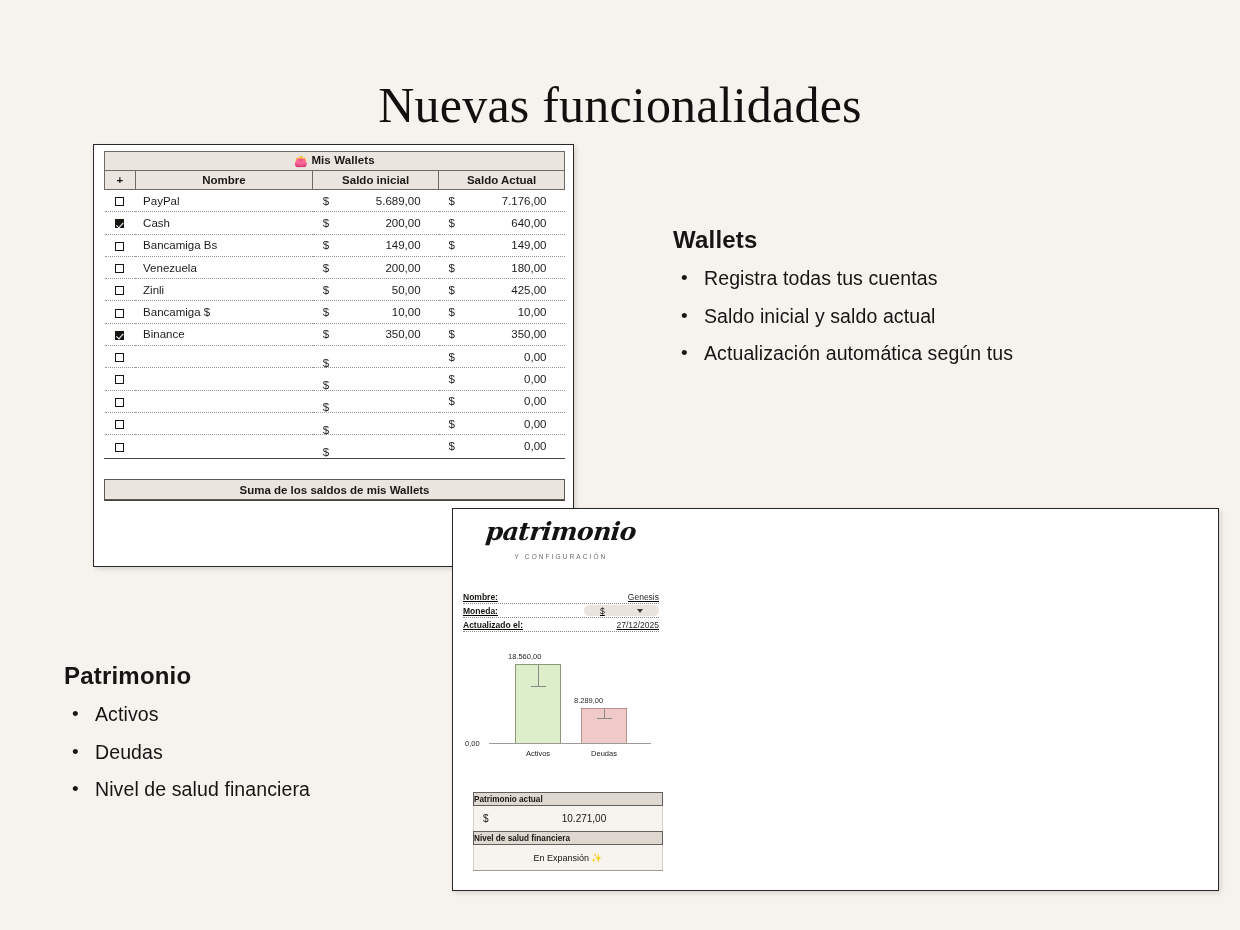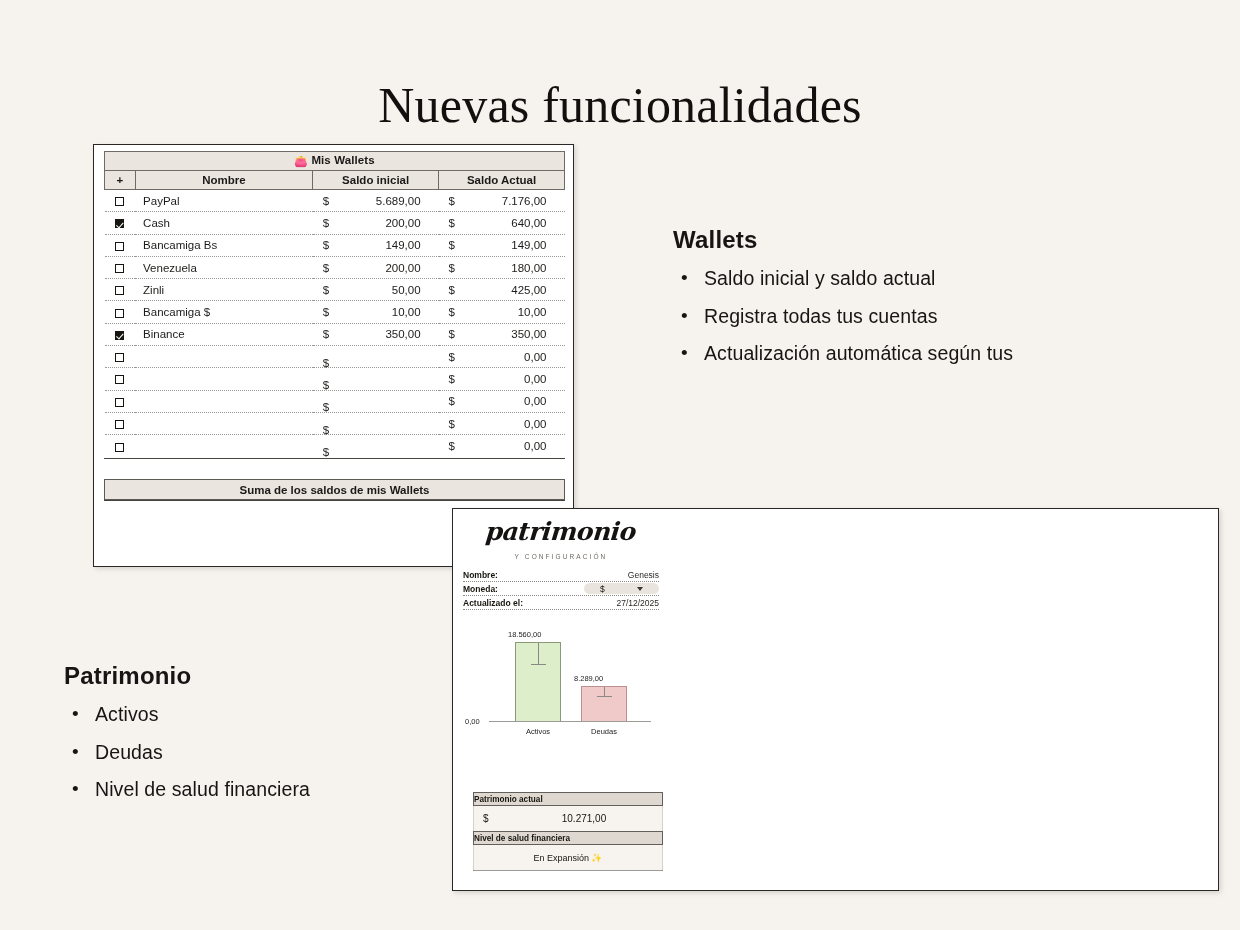--- a/index.html
+++ b/index.html
@@ -173,21 +173,21 @@
     letter-spacing: -0.5px;
     transform: skewX(-6deg);
   }
   .pat-sub {
     text-align: center;
     font-size: 6.5px;
     letter-spacing: 2.1px;
     color: #6e6a65;
     margin-top: 7px;
   }
-  .pat-fields { margin-top: 8px; }
+  .pat-fields { margin-top: 30px; text-decoration: underline; }
   .pfield {
     display: flex;
     justify-content: space-between;
     align-items: center;
     border-bottom: 1px dotted #8d8984;
     height: 14px;
     font-size: 8.5px;
   }
   .pfield .lbl { font-weight: bold; color: #17150f; }
   .pfield .val { color: #2b2926; }
@@ -468,22 +468,22 @@
     </table>
     <div class="w-rule"></div>
 
     <div class="sum-banner">Suma de los saldos de mis Wallets</div>
     <div class="sum-under"></div>
   </div>
 
   <div class="feat" id="wallets-feature">
     <h2>Wallets</h2>
     <ul>
+      <li>Registra todas tus cuentas</li>
       <li>Saldo inicial y saldo actual</li>
-      <li>Registra todas tus cuentas</li>
       <li>Actualización automática según tus</li>
     </ul>
   </div>
 
   <div class="feat" id="patrimonio-feature">
     <h2>Patrimonio</h2>
     <ul>
       <li>Activos</li>
       <li>Deudas</li>
       <li>Nivel de salud financiera</li>

